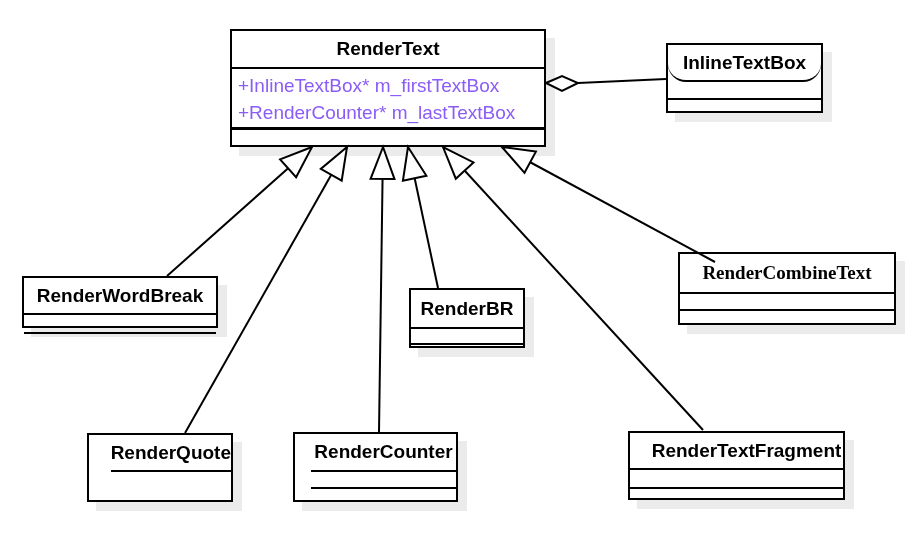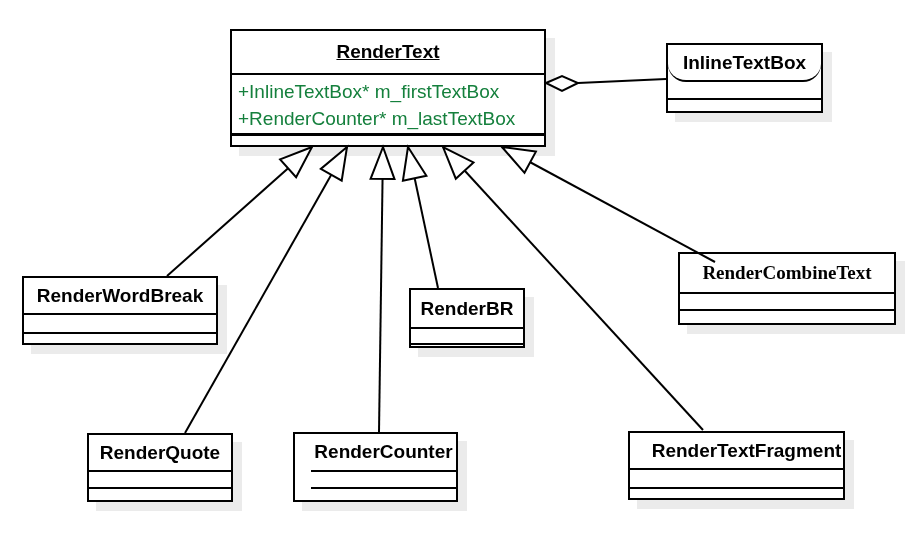--- a/index.html
+++ b/index.html
@@ -34,21 +34,21 @@
     display: flex;
     align-items: center;
     justify-content: center;
     white-space: nowrap;
     flex: 0 0 auto;
   }
   .uml-attrs {
     box-sizing: border-box;
     border-bottom: 3px solid #000;
     font-size: 19px;
-    color: #15803d;
+    color: #8b5cf6;
     padding: 3px 18px 0 6px;
     line-height: 27px;
     white-space: nowrap;
     flex: 0 0 auto;
   }
   .uml-comp {
     box-sizing: border-box;
     border-bottom: 2px solid #000;
     flex: 0 0 auto;
   }
@@ -87,53 +87,53 @@
 
     <polygon points="312,147 280.1,159.3 296.1,177.2"></polygon>
     <polygon points="347,147 320.8,168.9 341.7,180.7"></polygon>
     <polygon points="383,147 370.6,178.8 394.5,179.1"></polygon>
     <polygon points="408,147 402.9,180.8 426.4,175.8"></polygon>
     <polygon points="443,147 455.8,178.7 473.5,162.4"></polygon>
     <polygon points="502,147 524.5,172.8 535.9,151.6"></polygon>
   </svg>
 
   <div class="uml-class" style="left:230px; top:29px; width:316px; height:118px;">
-    <div class="uml-title" style="height:44px;text-decoration:underline;">RenderText</div>
+    <div class="uml-title" style="height:38px;">RenderText</div>
     <div class="uml-attrs" style="height:61px;">
       <div>+InlineTextBox* m_firstTextBox</div>
       <div>+RenderCounter* m_lastTextBox</div>
     </div>
     <div class="uml-comp last"></div>
   </div>
 
   <div class="uml-class" style="left:666px; top:43px; width:157px; height:70px;">
     <div class="uml-title" style="height:37px;border-radius:18px;">InlineTextBox</div>
     <div class="uml-comp" style="height:18px;"></div>
     <div class="uml-comp last"></div>
   </div>
 
-  <div class="uml-class" style="left:22px; top:276px; width:196px; height:69px;">
+  <div class="uml-class" style="left:22px; top:276px; width:196px; height:52px;">
     <div class="uml-title" style="height:37px;">RenderWordBreak</div>
     <div class="uml-comp" style="height:19px;"></div>
     <div class="uml-comp last"></div>
   </div>
 
   <div class="uml-class" style="left:409px; top:288px; width:116px; height:60px;">
     <div class="uml-title" style="height:39px;">RenderBR</div>
     <div class="uml-comp" style="height:16px;"></div>
     <div class="uml-comp last"></div>
   </div>
 
   <div class="uml-class" style="left:678px; top:252px; width:218px; height:73px;font-family:Liberation Serif, serif;">
     <div class="uml-title" style="height:40px;">RenderCombineText</div>
     <div class="uml-comp" style="height:17px;"></div>
     <div class="uml-comp last"></div>
   </div>
 
-  <div class="uml-class" style="left:87px; top:433px; width:146px; height:69px;">
+  <div class="uml-class" style="left:87px; top:433px; width:146px; height:69px;align-items:flex-end;">
     <div class="uml-title" style="height:37px;">RenderQuote</div>
     <div class="uml-comp" style="height:17px;"></div>
     <div class="uml-comp last"></div>
   </div>
 
   <div class="uml-class" style="left:293px; top:432px; width:165px; height:70px;padding-left:16px;">
     <div class="uml-title" style="height:38px;">RenderCounter</div>
     <div class="uml-comp" style="height:17px;"></div>
     <div class="uml-comp last"></div>
   </div>

